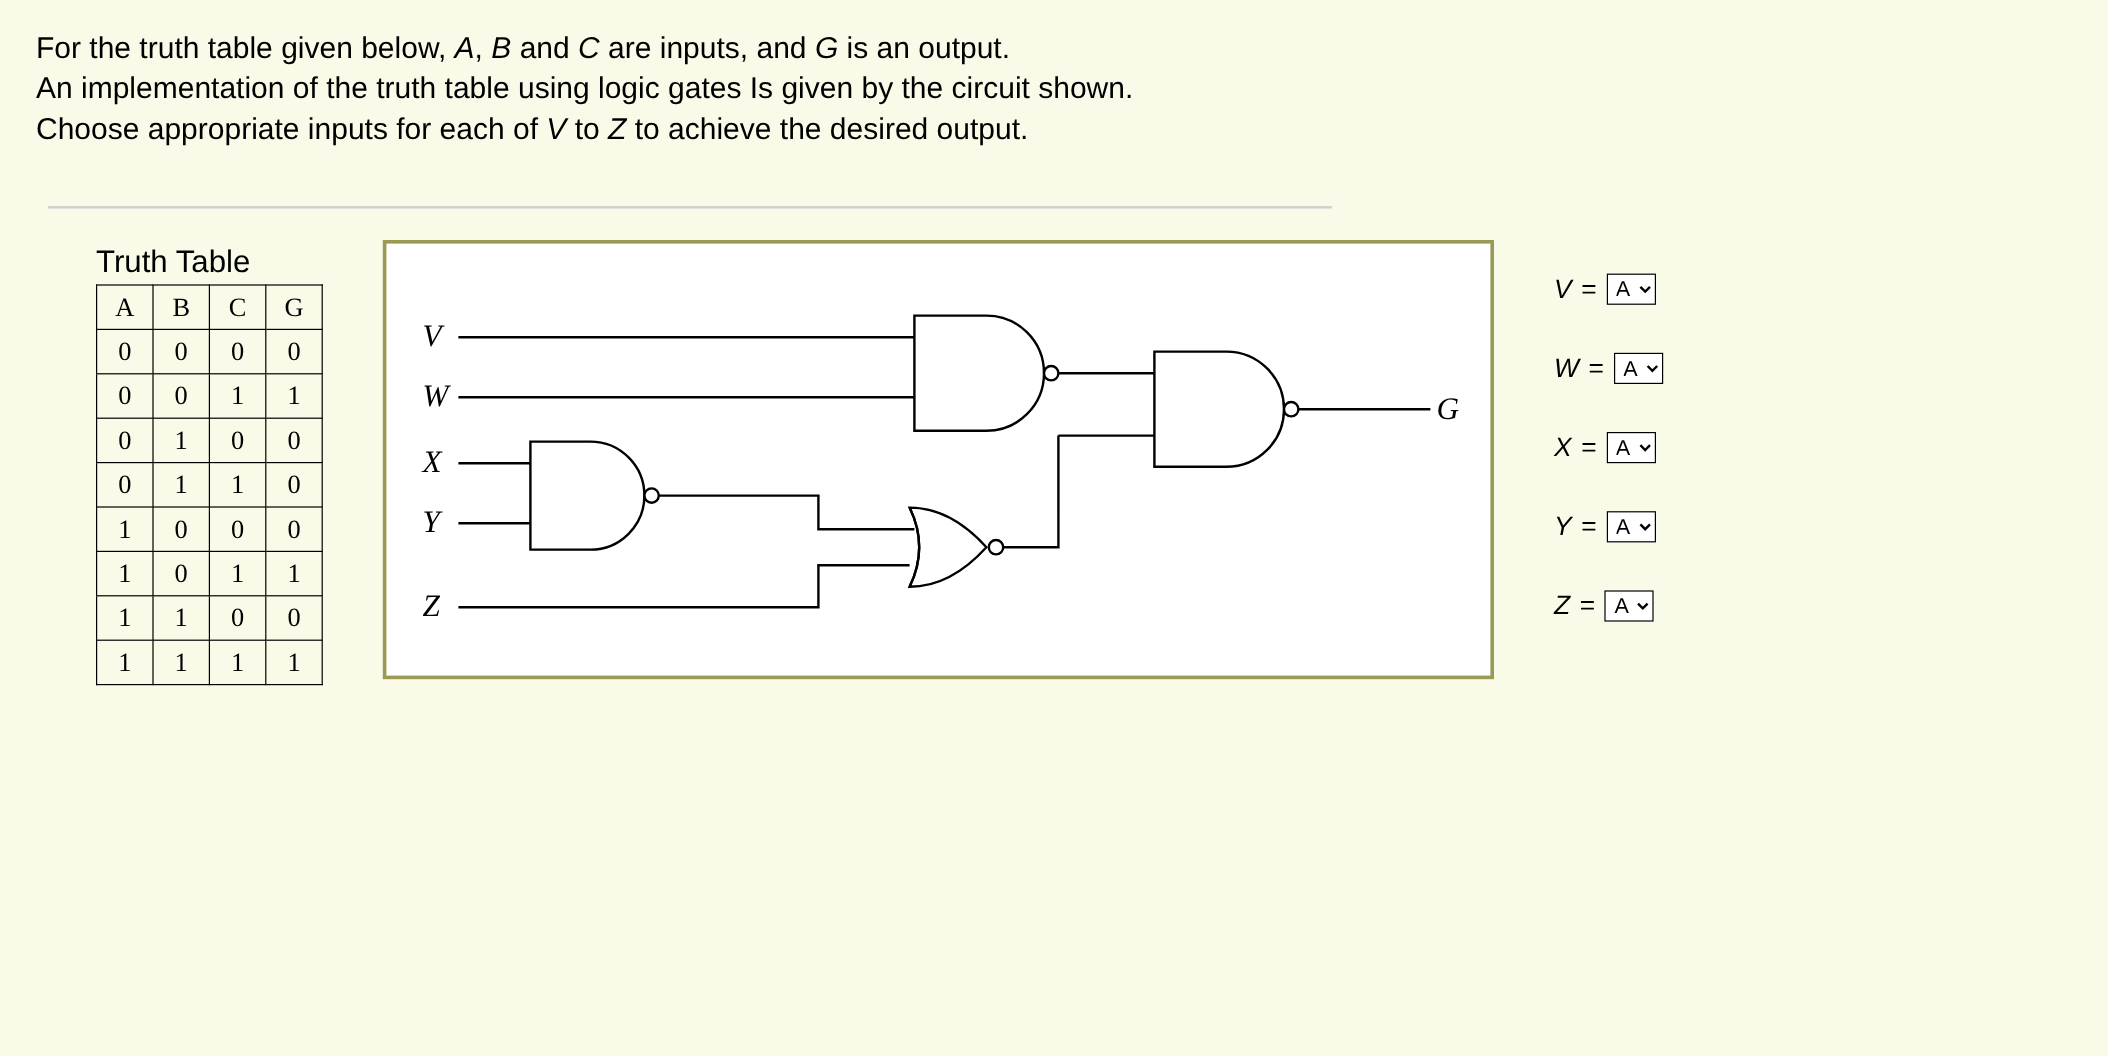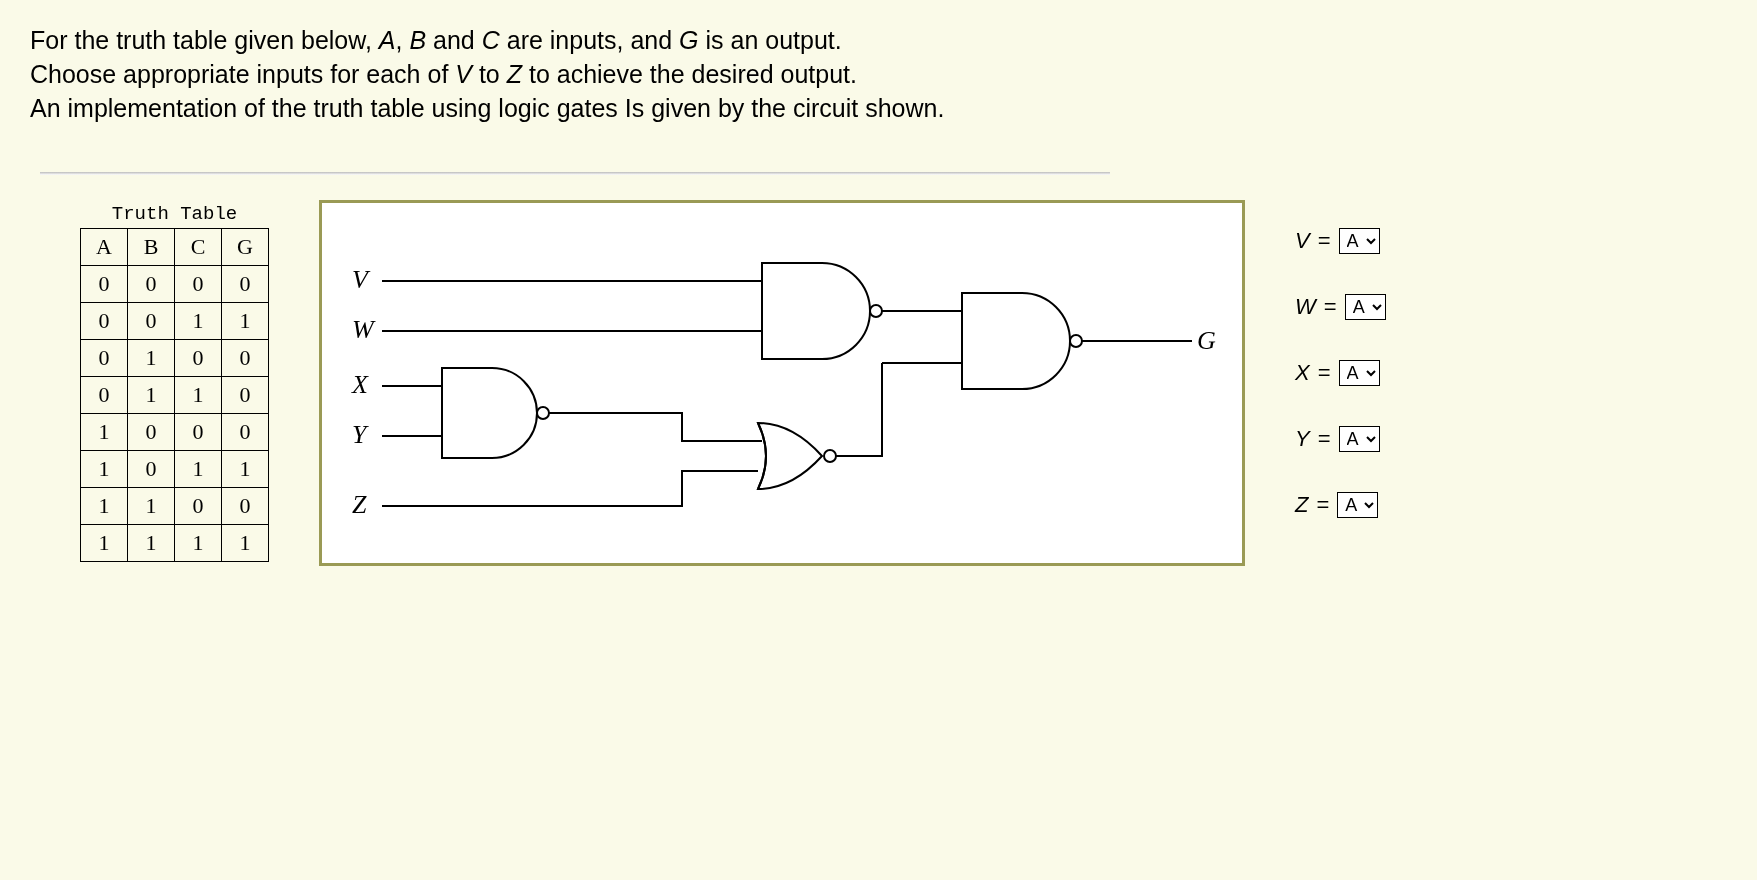--- a/index.html
+++ b/index.html
@@ -36,23 +36,22 @@
     position: absolute;
     top: 200px;
     left: 80px;
     right: 30px;
     display: flex;
     align-items: flex-start;
     gap: 50px;
   }
   .truth-block { }
   .truth-caption {
-    text-align: center;
-    font-family: Liberation Mono, monospace;
-    font-size: 19px;
+    font-family: Liberation Sans, sans-serif;
+    font-size: 26px;
     padding: 3px 0;
   }
   table.truth {
     border-collapse: collapse;
   }
   table.truth th, table.truth td {
     border: 1px solid #000;
     width: 44px;
     height: 34px;
     text-align: center;
@@ -100,24 +99,24 @@
 </style>
 </head>
 <body>
 
 <div class="page">
 
   <div class="intro">
     <div>
       <span>For the truth table given below, </span><i>A</i>, <i>B</i><span> and </span><i>C</i><span> are inputs, and </span><i>G</i><span> is an output.</span>
     </div>
+    <div>An implementation of the truth table using logic gates Is given by the circuit shown.</div>
     <div>
       <span>Choose appropriate inputs for each of </span><i>V</i><span> to </span><i>Z</i><span> to achieve the desired output.</span>
     </div>
-    <div>An implementation of the truth table using logic gates Is given by the circuit shown.</div>
   </div>
 
   <div class="hr"></div>
 
   <div class="main-row">
 
     <div class="truth-block">
       <div class="truth-caption">Truth Table</div>
       <table class="truth">
         <tbody>

